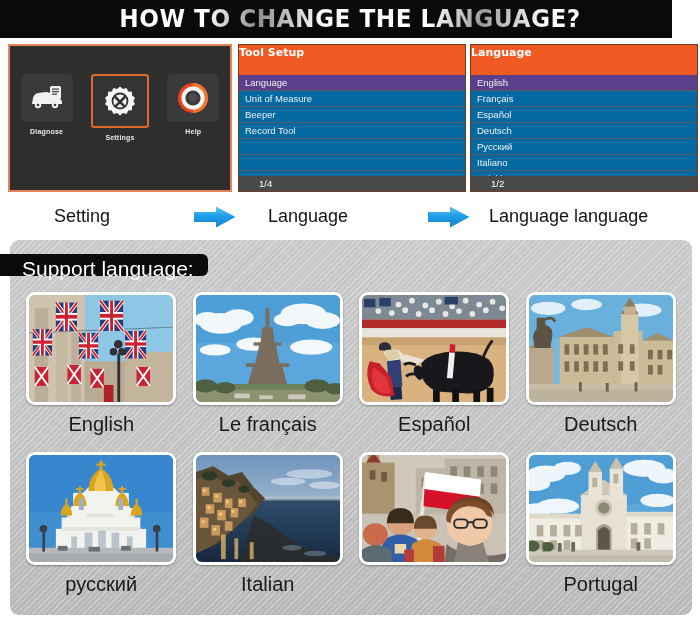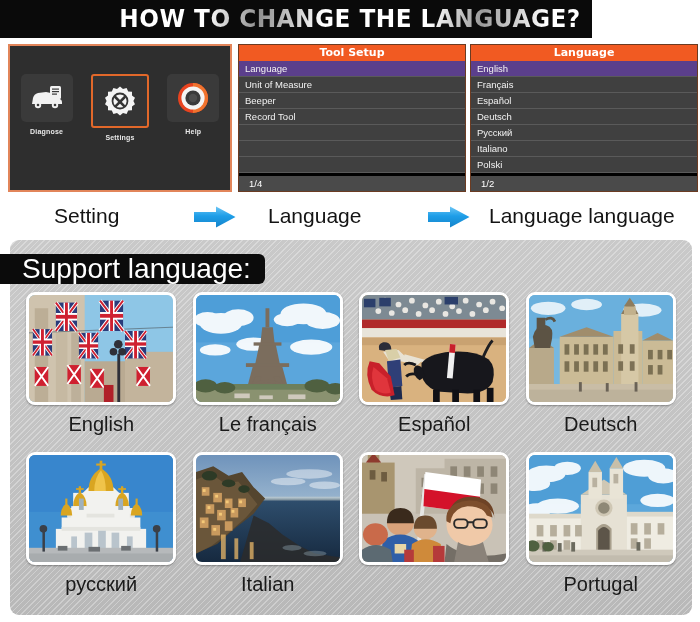--- a/index.html
+++ b/index.html
@@ -12,21 +12,21 @@
     height: 622px;
     font-family: "Liberation Sans", sans-serif;
     overflow: hidden;
     position: relative;
   }
 
   
   .title-bar {
     position: absolute;
     left: 0; top: 0;
-    width: 592px; height: 38px;
+    width: 672px; height: 38px;
     background: #0a0a0a;
   }
   .title-text {
     position: absolute;
     left: 0; top: 0;
     width: 700px;
     line-height: 38px;
     text-align: center;
     font-family: "DejaVu Sans", sans-serif;
     font-size: 25px;
@@ -99,73 +99,72 @@
     position: absolute;
     top: 4px;
     width: 228px; height: 148px;
     background: #000;
     border: 1px solid #6b3b22;
     box-sizing: border-box;
   }
   .panel.tool { left: 238px; }
   .panel.lang { left: 470px; }
   .panel-head {
-    height: 16px;
+    height: 30px;
     line-height: 16px;
-    text-align: center;
     background: #f15a22;
     color: #ffffff;
     font-size: 11px;
     font-weight: bold;
     font-family: "DejaVu Sans", sans-serif;
   }
   .panel-rows {
     position: relative;
   }
   .prow {
     height: 16px;
     line-height: 16px;
     padding-left: 6px;
     font-size: 9.5px;
     color: #f2f2f2;
     border-bottom: 1px solid #5a5a5a;
-    background: #404040;
+    background: #0369a1;
     box-sizing: border-box;
     white-space: nowrap;
     overflow: hidden;
   }
   .prow.sel {
     background: #5b3f8c;
   }
   .prow.empty { color: transparent; }
   .panel-foot {
     position: absolute;
     left: 0; bottom: 0;
     width: 100%;
     height: 15px;
     line-height: 15px;
-    padding-left: 10px;
+    padding-left: 20px;
     font-size: 9.5px;
     color: #ffffff;
     background: #4a4a4a;
     box-sizing: border-box;
   }
 
   
   .captions {
     position: absolute;
     left: 0; top: 198px;
     width: 700px; height: 36px;
   }
   .cap {
     position: absolute;
     top: 0;
     height: 36px;
     line-height: 36px;
-    font-size: 21px;
+    font-size: 18px;
     color: #141414;
     font-family: "Liberation Sans", sans-serif;
     white-space: nowrap;
   }
   .cap-setting  { left: 54px;  }
   .cap-language { left: 268px; }
   .cap-support  { left: 489px; }
   .arrow {
     position: absolute;
     top: 8px;
@@ -181,26 +180,26 @@
     width: 682px; height: 375px;
     background:
       repeating-linear-gradient(135deg, rgba(255,255,255,.30) 0 1px, rgba(0,0,0,0) 1px 4px),
       linear-gradient(180deg,#c9c9c9 0%,#c3c3c3 55%,#b8b8b8 100%);
     border-radius: 9px 9px 9px 9px;
     box-sizing: border-box;
   }
   .support-title {
     position: absolute;
     left: -10px; top: 14px;
-    height: 30px;
+    height: 22px;
     line-height: 30px;
     padding: 0 14px 0 22px;
     background: #0b0b0b;
     color: #ffffff;
-    font-size: 28px;
+    font-size: 21px;
     border-radius: 0 6px 6px 0;
     white-space: nowrap;
   }
 
   .grid {
     position: absolute;
     left: 8px; top: 52px;
     width: 666px;
     display: grid;
     grid-template-columns: repeat(4, 1fr);

